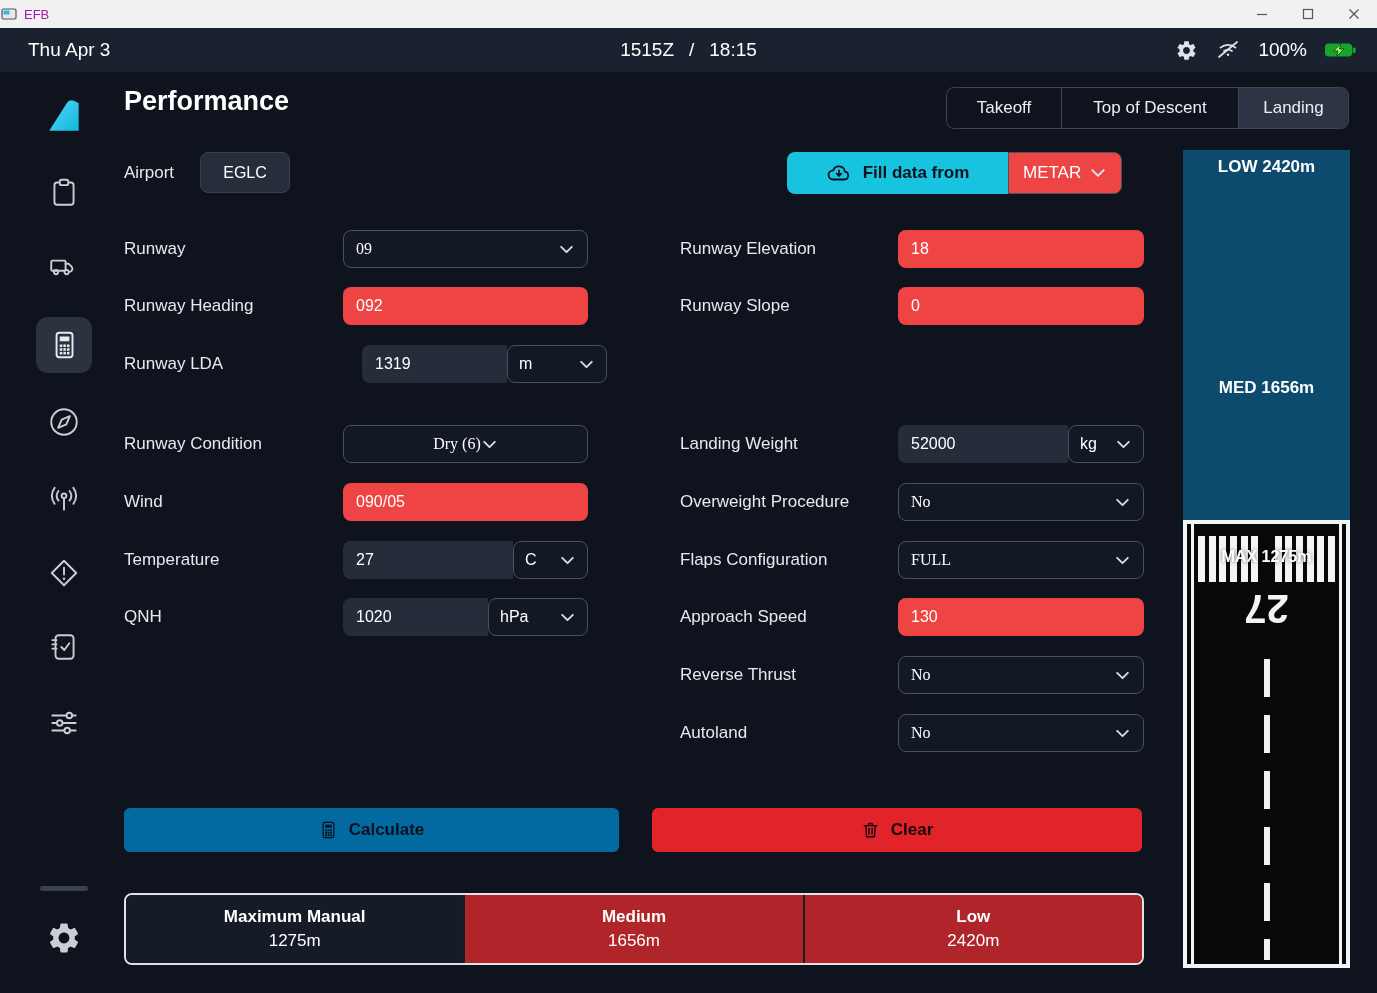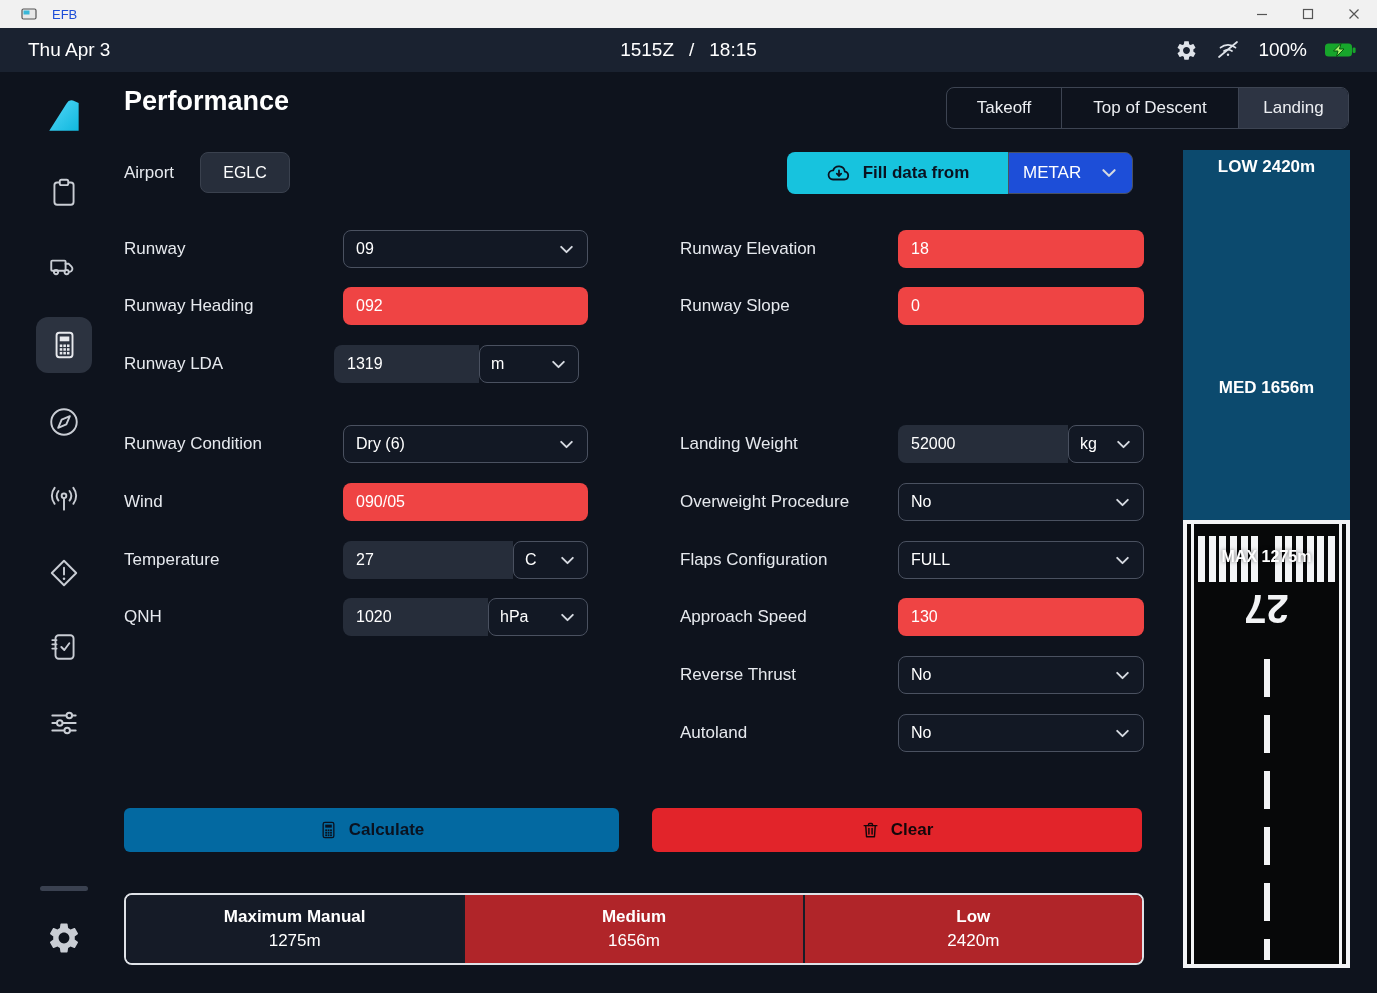--- a/index.html
+++ b/index.html
@@ -4,21 +4,21 @@
 <style>
   * { margin:0; padding:0; box-sizing:border-box; }
   html,body { width:1377px; height:993px; }
   body {
     position:relative; overflow:hidden;
     background:#0e131d; color:#fff;
     font-family:"Liberation Sans", sans-serif;
   }
   
   .titlebar { position:absolute; top:0; left:0; width:100%; height:28px; background:#f1f1f1;
-    display:flex; align-items:center; padding-left:21px; color:#1d4ed8; font-size:13px;gap:8px; }
+    display:flex; align-items:center; padding-left:1px; color:#a21caf; font-size:13px; }
   .titlebar .app-title { margin-left:7px; }
   .win-controls { position:absolute; right:0; top:0; height:28px; display:flex; }
   .winbtn { width:46px; height:28px; display:flex; align-items:center; justify-content:center; cursor:pointer; }
   
   .statusbar { position:absolute; top:28px; left:0; width:100%; height:44px; background:#1a2230; }
   .sb-date { position:absolute; left:28px; top:0; line-height:44px; font-size:19px; }
   .sb-clock { position:absolute; left:50%; top:0; transform:translateX(-50%); line-height:44px; font-size:19px; display:flex; gap:15px; }
   .sb-right { position:absolute; right:20px; top:0; height:44px; display:flex; align-items:center; gap:17px; }
   .sb-batt-text { font-size:19px; }
   
@@ -32,28 +32,28 @@
   .tab { display:flex; align-items:center; justify-content:center; font-size:17px; color:#eceef2; cursor:pointer; }
   .tab + .tab { border-left:1px solid #3d4452; }
   .tab.active { background:#2d3443; }
   
   .airport-label { position:absolute; left:124px; top:152px; height:41px; line-height:41px; font-size:17px; color:#e6e9ee; }
   .chip { position:absolute; left:200px; top:152px; width:90px; height:41px; background:#272e3b; border:1px solid #3a414e; border-radius:8px;
     display:flex; align-items:center; justify-content:center; font-size:16px; cursor:pointer; }
   .fillgroup { position:absolute; left:787px; top:152px; height:42px; display:flex; }
   .fillbtn { width:221px; background:#17c3de; color:#0a1220; border:none; border-radius:8px 0 0 8px; cursor:pointer;
     display:flex; align-items:center; justify-content:center; gap:11px; font-size:17px; font-weight:bold; font-family:inherit; }
-  .metar-select { width:125px; background:#1d4ed8; border:1px solid #4a5160; border-radius:0 8px 8px 0;
+  .metar-select { width:114px; background:#ef4444; border:1px solid #4a5160; border-radius:0 8px 8px 0;
     display:flex; align-items:center; justify-content:space-between; padding:0 14px; font-size:17px; cursor:pointer; }
   
   .flabel { position:absolute; height:38px; line-height:38px; font-size:17px; color:#e6e9ee; }
   .field { position:absolute; height:38px; border-radius:8px; font-size:16px; }
   input.input { background:#ef4444; border:none; outline:none; color:#fff; padding:0 13px; font-size:16px; font-family:inherit; }
   .select { background:#121824; border:1px solid #4a5160; display:flex; align-items:center; justify-content:space-between;
-    padding:0 12px; color:#fff; cursor:pointer; }
+    padding:0 12px; color:#fff; cursor:pointer;font-family:Liberation Serif, serif; }
   .compound { display:flex; }
   .compound input { flex:1; min-width:0; background:#262d3a; border:none; outline:none; border-radius:8px 0 0 8px;
     color:#fff; padding:0 13px; font-size:16px; font-family:inherit; }
   .unit { background:#121824; border:1px solid #4a5160; border-radius:8px; height:38px;
     display:flex; align-items:center; justify-content:space-between; padding:0 11px; cursor:pointer; }
   .chev { flex-shrink:0; }
   
   .btn { position:absolute; height:44px; border:none; border-radius:6px; display:flex; align-items:center; justify-content:center;
     gap:11px; font-size:17px; font-weight:bold; cursor:pointer; font-family:inherit; }
   .btn-calc { left:124px; top:808px; width:495px; background:#0369a1; color:#0a1220; }
@@ -274,32 +274,32 @@
   <span>09</span>
   <svg class="chev" width="17" height="17" viewBox="0 0 16 16" fill="none" stroke="#d6dae1" stroke-width="1.8" stroke-linecap="round" stroke-linejoin="round">
       <path d="M3 5.5 L8 10.5 L13 5.5"></path>
     </svg>
 </div>
 
 <div class="flabel" style="left:124px; top:287px;">Runway Heading</div>
 <input class="input field" style="left: 343px; top: 287px; width: 245px;" value="092">
 
 <div class="flabel" style="left:124px; top:345px;">Runway LDA</div>
-<div class="compound field" style="left:334px; top:345px; width:245px;">
+<div class="compound field" style="left:362px; top:345px; width:245px;">
   <input value="1319" style="">
   <div class="unit" style="width:100px;">
     <span>m</span>
     <svg class="chev" width="17" height="17" viewBox="0 0 16 16" fill="none" stroke="#d6dae1" stroke-width="1.8" stroke-linecap="round" stroke-linejoin="round">
         <path d="M3 5.5 L8 10.5 L13 5.5"></path>
       </svg>
   </div>
 </div>
 
 <div class="flabel" style="left:124px; top:425px;">Runway Condition</div>
-<div class="select field" style="left:343px; top:425px; width:245px;">
+<div class="select field" style="left:343px; top:425px; width:245px;justify-content:center;">
   <span>Dry (6)</span>
   <svg class="chev" width="17" height="17" viewBox="0 0 16 16" fill="none" stroke="#d6dae1" stroke-width="1.8" stroke-linecap="round" stroke-linejoin="round">
       <path d="M3 5.5 L8 10.5 L13 5.5"></path>
     </svg>
 </div>
 
 <div class="flabel" style="left:124px; top:483px;">Wind</div>
 <input class="input field" style="left: 343px; top: 483px; width: 245px;" value="090/05">
 
 <div class="flabel" style="left:124px; top:541px;">Temperature</div>

